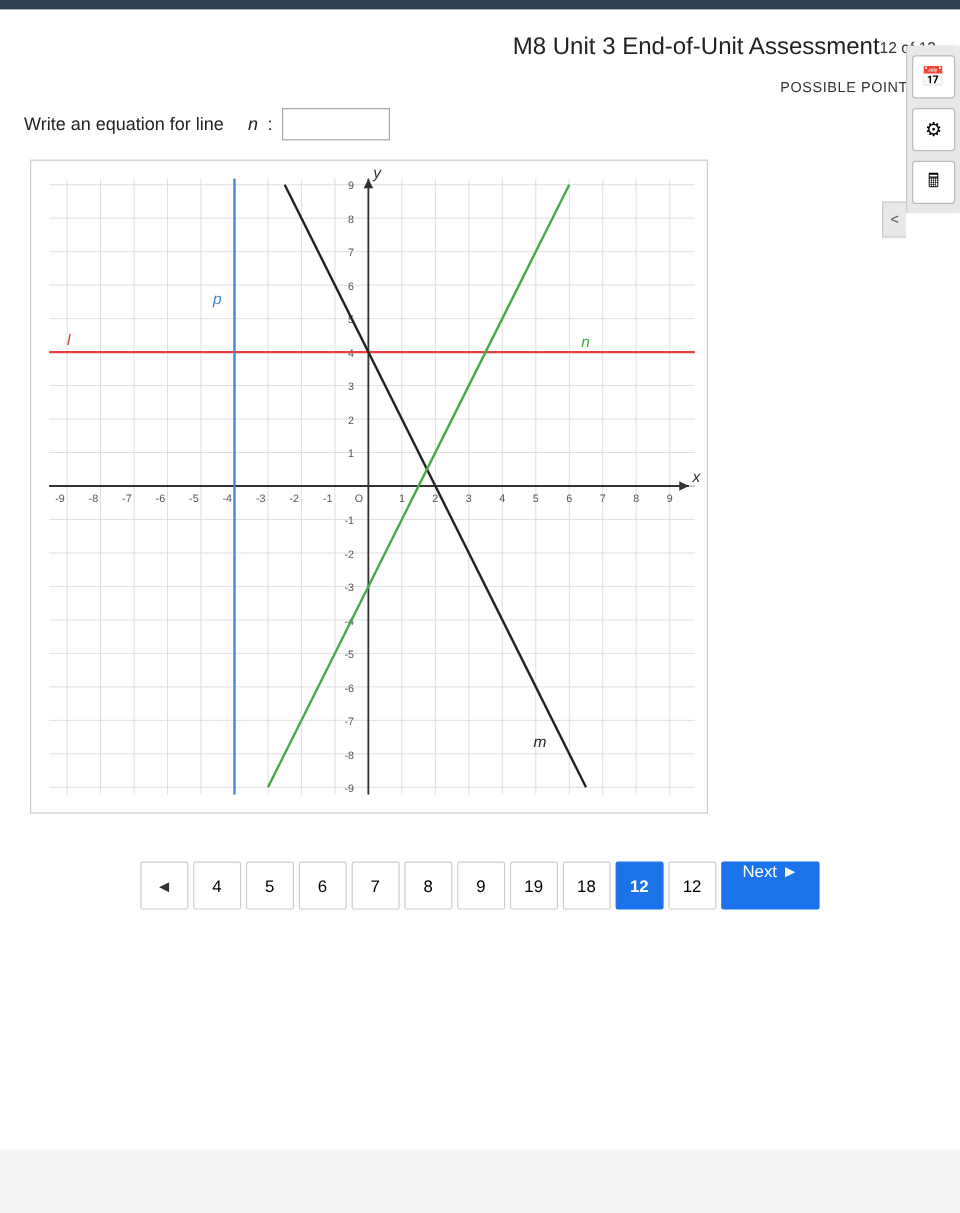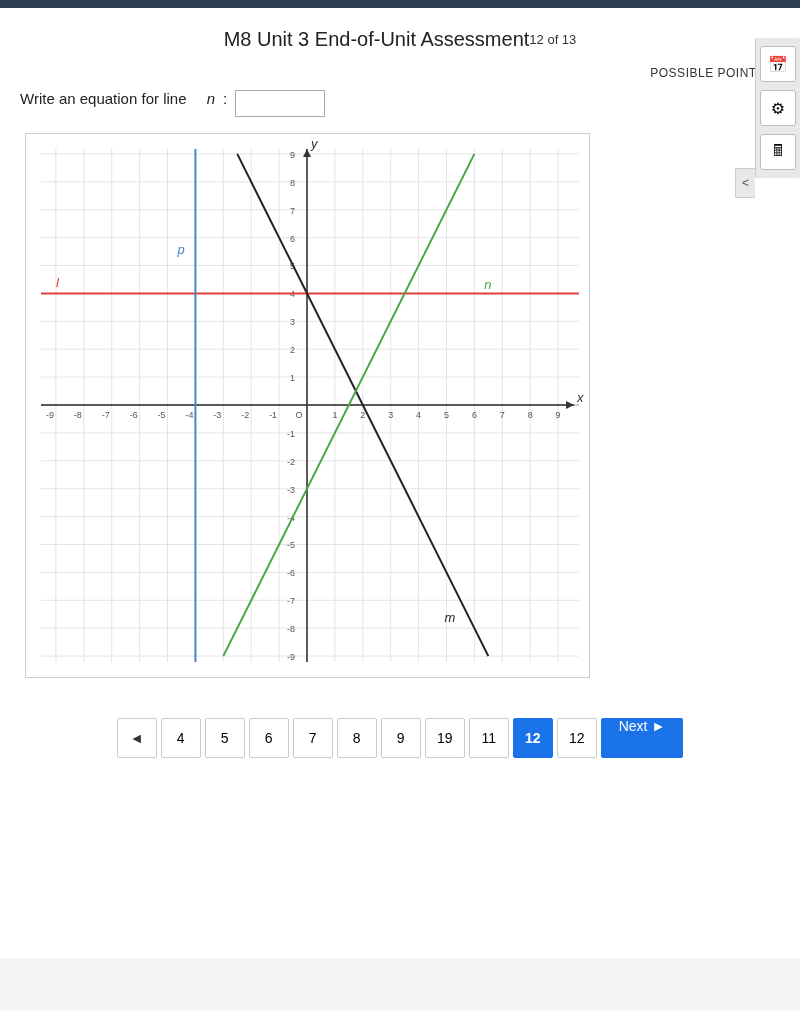--- a/index.html
+++ b/index.html
@@ -20,21 +20,21 @@
 
     .main-content {
       background: #fff;
       padding: 20px 20px 20px 20px;
       min-height: 950px;
       position: relative;
     }
 
     .header-row {
       display: flex;
-      justify-content: center;
+      justify-content: flex-end;
       align-items: flex-start;
       margin-bottom: 15px;
     }
 
     .page-title {
       font-size: 20px;
       font-weight: normal;
       color: #222;
     }
 
@@ -47,21 +47,21 @@
     .possible-points {
       font-size: 12px;
       color: #333;
       text-align: right;
       margin-bottom: 10px;
       letter-spacing: 0.5px;
     }
 
     .question-row {
       display: flex;
-      align-items: flex-start;
+      align-items: center;
       gap: 8px;
       margin-bottom: 16px;
       font-size: 15px;
       color: #222;
     }
 
     .equation-input {
       border: 1px solid #aaa;
       padding: 4px 8px;
       width: 90px;
@@ -328,21 +328,21 @@
 
   <div class="pagination-bar">
     <button class="page-btn nav-arrow">◄</button>
     <button class="page-btn">4</button>
     <button class="page-btn">5</button>
     <button class="page-btn">6</button>
     <button class="page-btn">7</button>
     <button class="page-btn">8</button>
     <button class="page-btn">9</button>
     <button class="page-btn">19</button>
-    <button class="page-btn">11</button>
+    <button class="page-btn">18</button>
     <button class="page-btn active">12</button>
     <button class="page-btn">12</button>
     <button class="next-btn">
       <span>Next ►</span>
     </button>
   </div>
 
 </div>
 
 </body></html>

